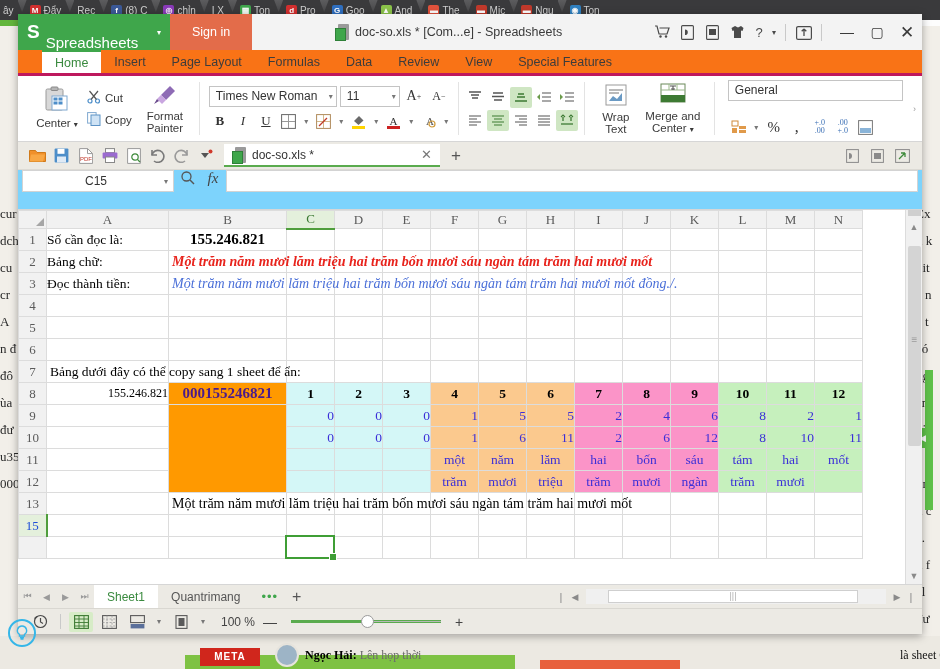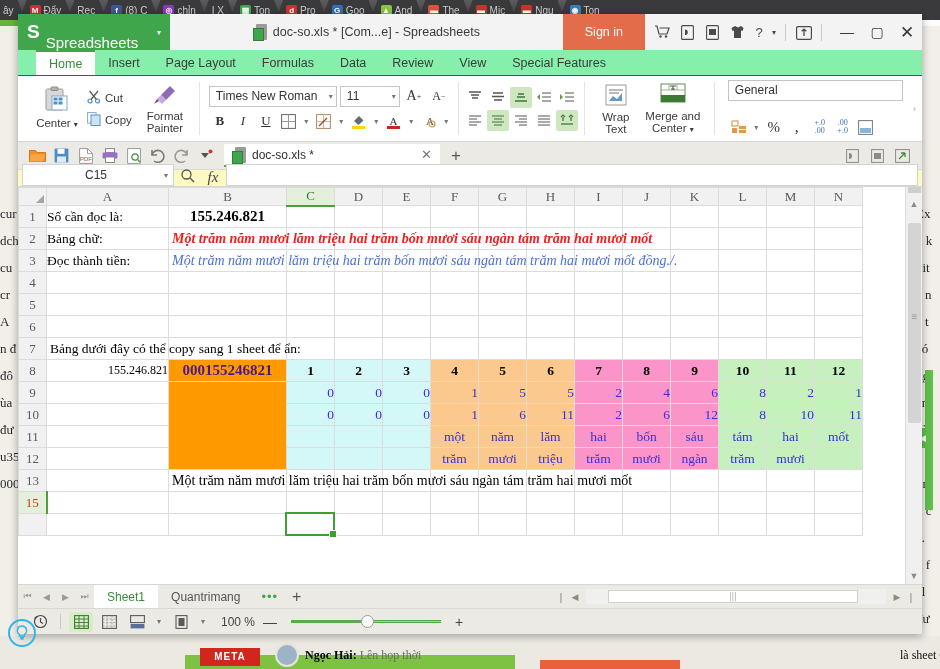--- a/index.html
+++ b/index.html
@@ -122,22 +122,22 @@
     color: #4a4a4a; font-size: 13px; cursor: pointer;
   }
   .tb-div { width: 1px; height: 17px; background: #c9c9c9; margin: 0 4px; align-self: center; }
   .win-btn {
     width: 30px; display: flex; align-items: center; justify-content: center;
     color: #3a3a3a; font-size: 14px; cursor: pointer;
   }
 
   
   #ribbon-tabs {
-    height: 26px; background: #86efac; display: flex; align-items: stretch;
-    border-bottom: 1px solid #be185d; flex: 0 0 auto; padding-left: 18px;
+    height: 26px; background: #f97316; display: flex; align-items: stretch;
+    border-bottom: 3px solid #be185d; flex: 0 0 auto; padding-left: 24px;
   }
   .rtab {
     display: flex; align-items: center; padding: 0 13px;
     font-size: 12.5px; color: #3c3c3c; cursor: pointer; white-space: nowrap;
   }
   .rtab.active { background: #fff; color: #3a8a3f; border-top: 2px solid #3fa64b; padding-top: 0; }
 
   
   #ribbon {
     height: 66px; background: #fff; display: flex; align-items: stretch;
@@ -194,21 +194,21 @@
     border-bottom: 2px solid #5aab4e;
     display: flex; align-items: center; gap: 6px; padding: 0 8px;
     font-size: 12px; color: #333; margin-left: 6px; cursor: pointer;
   }
   #doc-tab .x { margin-left: auto; color: #777; font-size: 13px; }
   #qbar-plus { font-size: 17px; color: #555; margin-left: 10px; cursor: pointer; }
   #qbar-right { margin-left: auto; display: flex; gap: 2px; padding-right: 8px; }
 
   
   #formula-bar {
-    height: 17px; background: #fef9c3; display: flex; align-items: flex-end;
+    height: 40px; background: #7dd3fc; display: flex; align-items: flex-start;
     flex: 0 0 auto; border-bottom: 1px solid #d6d6d6;
   }
   #namebox {
     width: 152px; height: 22px; margin-left: 4px; background: #fff;
     border: 1px solid #d3d3d3; display: flex; align-items: center;
     padding: 0 5px; font-size: 12px; color: #333;
   }
   #namebox .nv { flex: 1; text-align: center; }
   #namebox .na { font-size: 8px; color: #777; }
   .fbar-icon { width: 26px; text-align: center; color: #555; font-size: 13px; cursor: pointer; }
@@ -235,21 +235,21 @@
     height: 18px; background: #f1f1f1; color: #5a5a5a; font-weight: normal;
     font-family: "Liberation Serif", serif; font-size: 13px; text-align: center;
     border-right: 1px solid #cfcfcf; border-bottom: 1px solid #bdbdbd;
   }
   th.colhead.sel { background: #e4f0dc; color: #3c7a33; border-bottom: 2px solid #4f9e3c; }
   th.rowhead {
     width: 28px; height: 22px; background: #f1f1f1; color: #5a5a5a; font-weight: normal;
     font-family: "Liberation Serif", serif; font-size: 13px; text-align: center;
     border-right: 1px solid #bdbdbd; border-bottom: 1px solid #cfcfcf;
   }
-  th.rowhead.sel { background: #e4f0dc; color: #c2410c; border-right: 2px solid #4f9e3c; }
+  th.rowhead.sel { background: #e4f0dc; color: #1d4ed8; border-right: 2px solid #4f9e3c; }
   td.cell {
     height: 22px; background: #fff; font-family: "Liberation Serif", serif;
     font-size: 13.5px; color: #000; padding: 0 3px; overflow: visible; white-space: nowrap;
   }
   .c-right { text-align: right; }
   .c-center { text-align: center; }
   .c-bold { font-weight: bold; }
   .c-italic { font-style: italic; }
   .ov { position: relative; }
   .ov-text {
@@ -465,25 +465,25 @@
 </div>
 
 <div id="app">
 
   <div id="titlebar">
     <div id="brand">
       <span id="brand-logo">S</span>
       <span id="brand-name">Spreadsheets</span>
       <span id="brand-caret">▾</span>
     </div>
+    <div id="signin-btn">Sign in</div>
     <div id="doc-title-wrap">
       <span class="xls-mini-icon"></span>
       <span>doc-so.xls * [Com...e] - Spreadsheets</span>
     </div>
-    <div id="signin-btn">Sign in</div>
     <div id="tb-icons">
       <div class="tb-icon">
         <svg width="15" height="14" viewBox="0 0 15 14">
             <path d="M0 1h2l2 8h8l2-6H4.5" fill="none" stroke="#4a4a4a" stroke-width="1.2"></path>
             <circle cx="5.5" cy="11.5" r="1.2" fill="#4a4a4a"></circle>
             <circle cx="11" cy="11.5" r="1.2" fill="#4a4a4a"></circle>
           </svg>
       </div>
       <div class="tb-icon">
         <svg width="13" height="15" viewBox="0 0 13 15">

